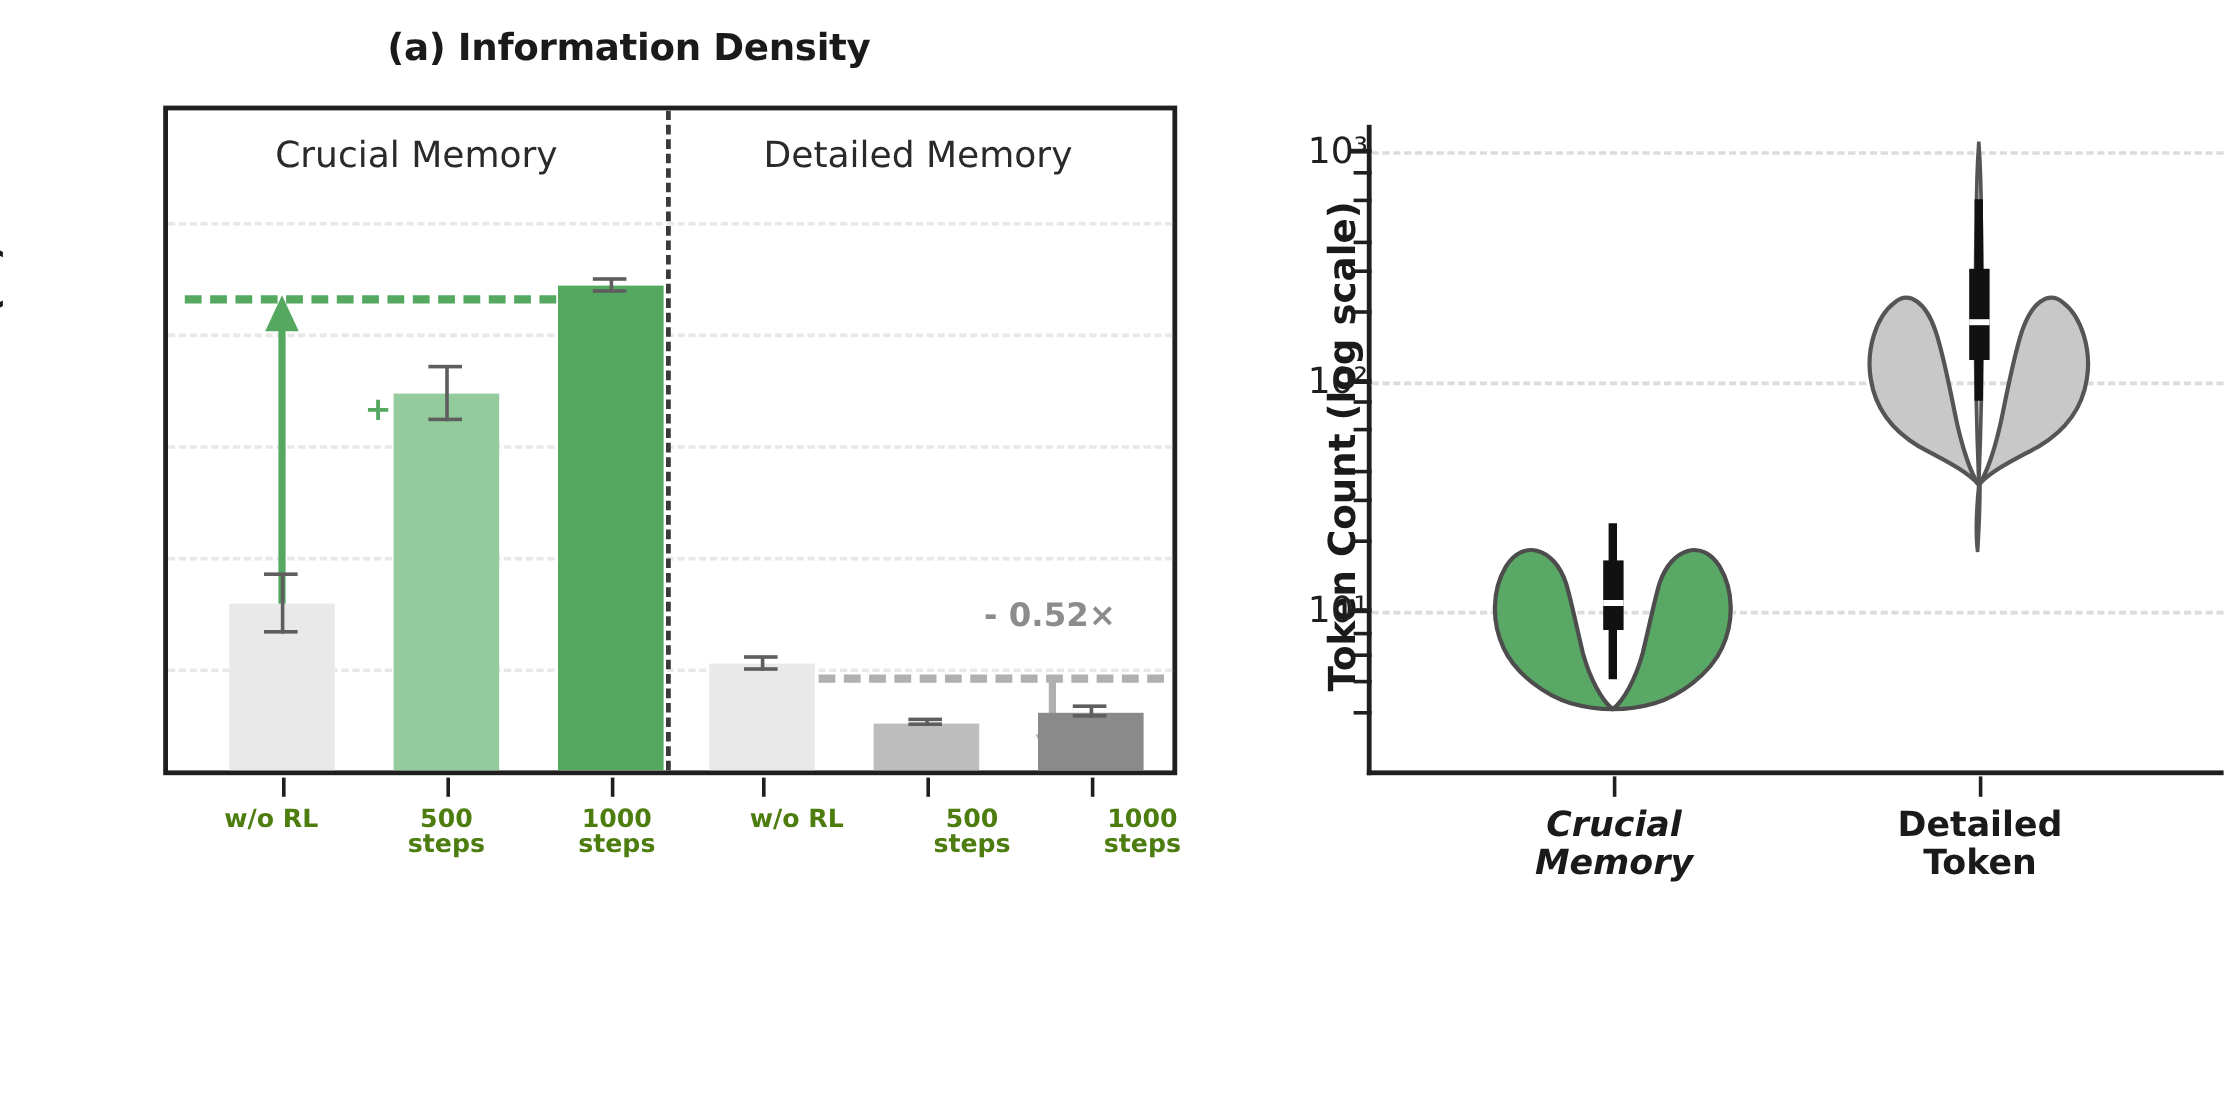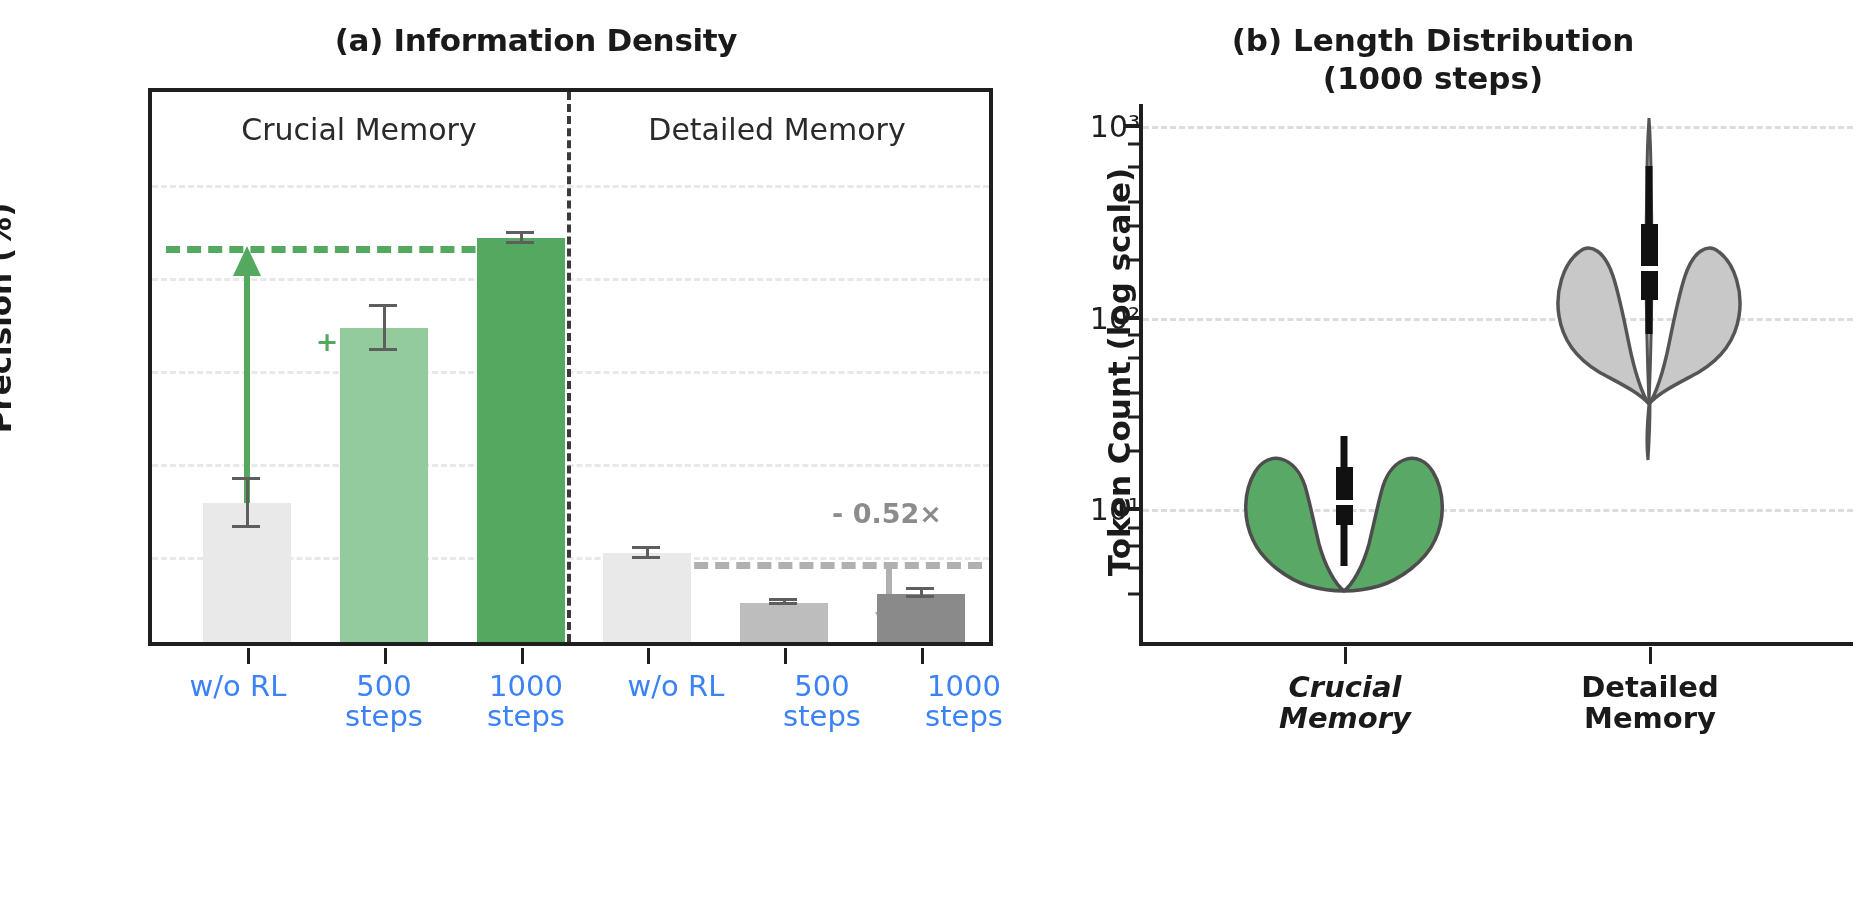--- a/index.html
+++ b/index.html
@@ -1,20 +1,20 @@
 <!DOCTYPE html>
 <html><head>
 <meta charset="utf-8">
 <style>
   html,body{margin:0;padding:0;background:#ffffff;}
   body{width:1856px;height:914px;font-family:"DejaVu Sans",sans-serif;overflow:hidden;}
   .fig{position:relative;width:1856px;height:914px;background:#fff;}
 
   
-  #panel-a{position:absolute;left:16px;top:0;width:1010px;height:668px;}
+  #panel-a{position:absolute;left:4px;top:0;width:1010px;height:668px;}
   #title-a{position:absolute;left:60px;top:22px;width:920px;text-align:center;
            font-size:31px;font-weight:bold;color:#1a1a1a;letter-spacing:-0.3px;}
   #plot-a{position:absolute;left:132px;top:88px;width:845px;height:558px;
           border:4px solid #1f1f1f;box-sizing:border-box;background:#fff;}
   #plot-a-inner{position:absolute;inset:0;overflow:hidden;}
 
   .gridline-a{position:absolute;left:0;right:0;height:0;
               border-top:3px dashed #e8e8e8;}
 
   #ylabel-a{position:absolute;left:-236px;top:300px;width:440px;text-align:center;
@@ -32,21 +32,21 @@
   .grouplabel-a{position:absolute;font-size:30px;color:#2a2a2a;transform:translateX(-50%);white-space:nowrap;}
 
   
   .refline{position:absolute;height:0;}
 
   
   .annot-text{position:absolute;font-size:27px;font-weight:bold;white-space:nowrap;transform:translateX(-50%);}
 
   
   .xtickmark-a{position:absolute;width:3px;height:16px;background:#1f1f1f;}
-  .xlab-a{position:absolute;font-size:29px;font-weight:normal;color:#3b82f6;
+  .xlab-a{position:absolute;font-size:21px;font-weight:bold;color:#4d7c0f;
           text-align:center;transform:translateX(-50%);line-height:1.02;white-space:pre-line;}
 
   
   #panel-b{position:absolute;left:1010px;top:0;width:846px;height:914px;}
   #title-b{position:absolute;left:0px;top:22px;width:846px;text-align:center;
            font-size:31px;font-weight:bold;color:#1a1a1a;line-height:1.22;white-space:pre-line;}
   #plot-b{position:absolute;left:129px;top:104px;width:714px;height:542px;}
   #axis-b-left{position:absolute;left:0;top:0;bottom:0;width:4px;background:#1f1f1f;}
   #axis-b-bottom{position:absolute;left:0;right:0;bottom:0;height:4px;background:#1f1f1f;}
   .gridline-b{position:absolute;left:4px;right:0;height:0;border-top:3px dashed #dcdcdc;}
@@ -147,22 +147,20 @@
     <div class="xlab-a" style="left:510px;top:672px;">1000
 steps</div>
     <div class="xlab-a" style="left:660px;top:672px;">w/o RL</div>
     <div class="xlab-a" style="left:806px;top:672px;">500
 steps</div>
     <div class="xlab-a" style="left:948px;top:672px;">1000
 steps</div>
   </div>
 
   <div id="panel-b">
-    <div id="title-b">(b) Length Distribution
-(1000 steps)</div>
 
     <div id="plot-b">
       <div id="axis-b-left"></div>
       <div id="axis-b-bottom"></div>
 
       <div id="ylabel-b">Token Count (log scale)</div>
 
       <div class="gridline-b" style="top:405px;"></div>
       <div class="gridline-b" style="top:214px;"></div>
       <div class="gridline-b" style="top:22px;"></div>
@@ -262,16 +260,16 @@
     <div class="ytick-b" style="top:509px;">10¹</div>
     <div class="ytick-b" style="top:318px;">10²</div>
     <div class="ytick-b" style="top:126px;">10³</div>
 
     <div class="xtickmark-b" style="left:334px;top:647px;"></div>
     <div class="xtickmark-b" style="left:639px;top:647px;"></div>
 
     <div class="xlab-b" style="left:335px;top:672px;font-style:italic;">Crucial
 Memory</div>
     <div class="xlab-b" style="left:640px;top:672px;">Detailed
-Memory</div>
+Token</div>
   </div>
 
 </div>
 
 </body></html>

